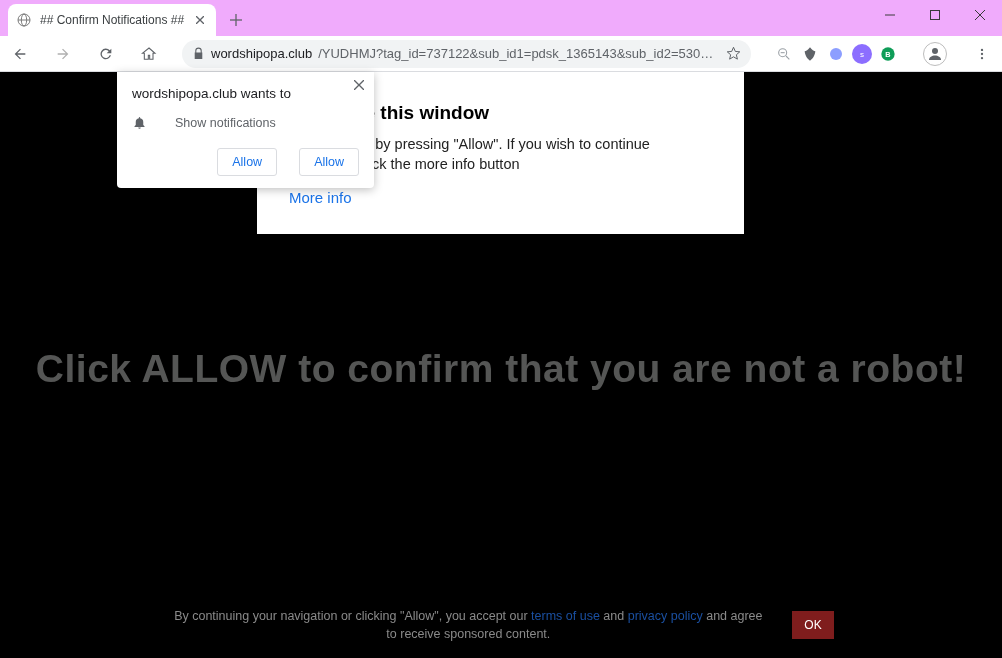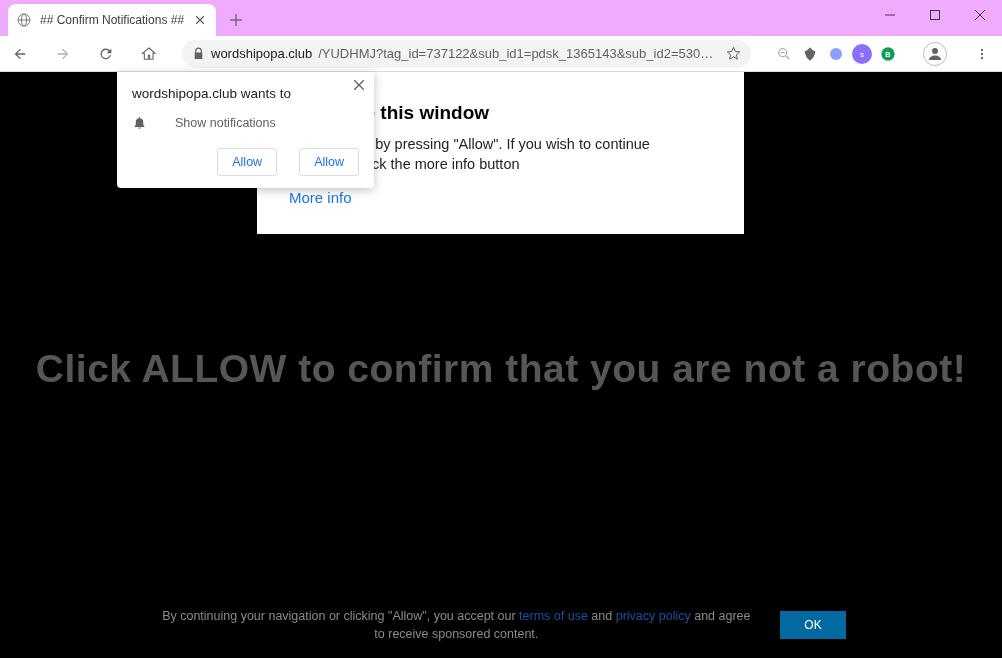--- a/index.html
+++ b/index.html
@@ -47,21 +47,21 @@
   .perm-row .bell { color:#5f6368; }
   .perm-row .perm-label { font-size:12.5px; color:#5f6368; }
   .perm-actions { display:flex; justify-content:flex-end; gap:22px; margin-top:18px; }
   .perm-btn { border:1px solid #dadce0; background:#fff; color:#1a73e8; font-size:12.5px; padding:6px 14px; border-radius:3px; cursor:pointer; font-weight:500; }
   
   .big-text { position:absolute; width:100%; top:275px; text-align:center; font-size:39px; font-weight:700; color:#555655; letter-spacing:0.5px; padding:0 20px; }
   
   .footer { position:absolute; bottom:14px; width:100%; display:flex; align-items:center; justify-content:center; gap:24px; padding:0 40px; }
   .footer-text { color:#8a8a8a; font-size:12.5px; text-align:center; line-height:1.5; max-width:600px; }
   .footer-text .fl { color:#1a4fa0; }
-  .ok-btn { background:#0369a1; color:#fff; border:none; font-size:12px; padding:7px 24px; cursor:pointer; }
+  .ok-btn { background:#7f1d1d; color:#fff; border:none; font-size:12px; padding:7px 12px; cursor:pointer; }
   
   svg { display:block; }
 </style>
 </head>
 <body>
 
 <div class="window-controls">
   <div class="win-btn">
     <svg viewBox="0 0 10 10">
         <line x1="0" y1="5" x2="10" y2="5" stroke="#3a3a3a" stroke-width="1"></line>

